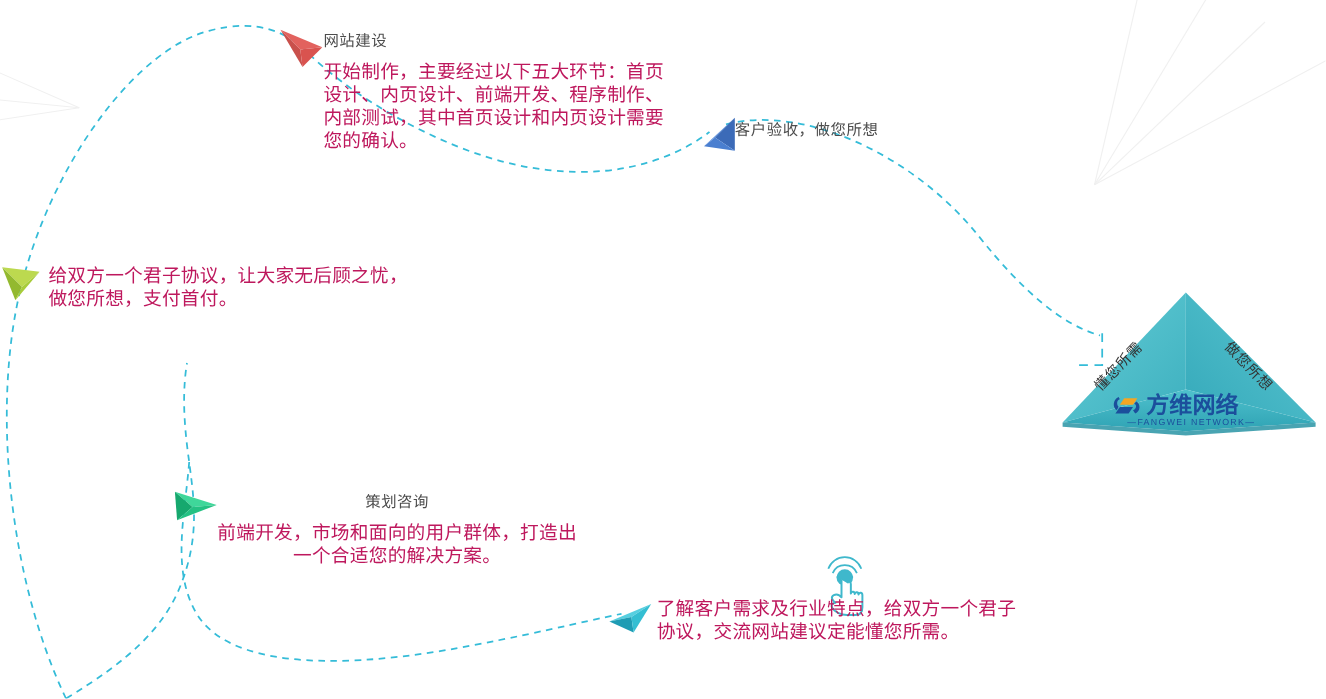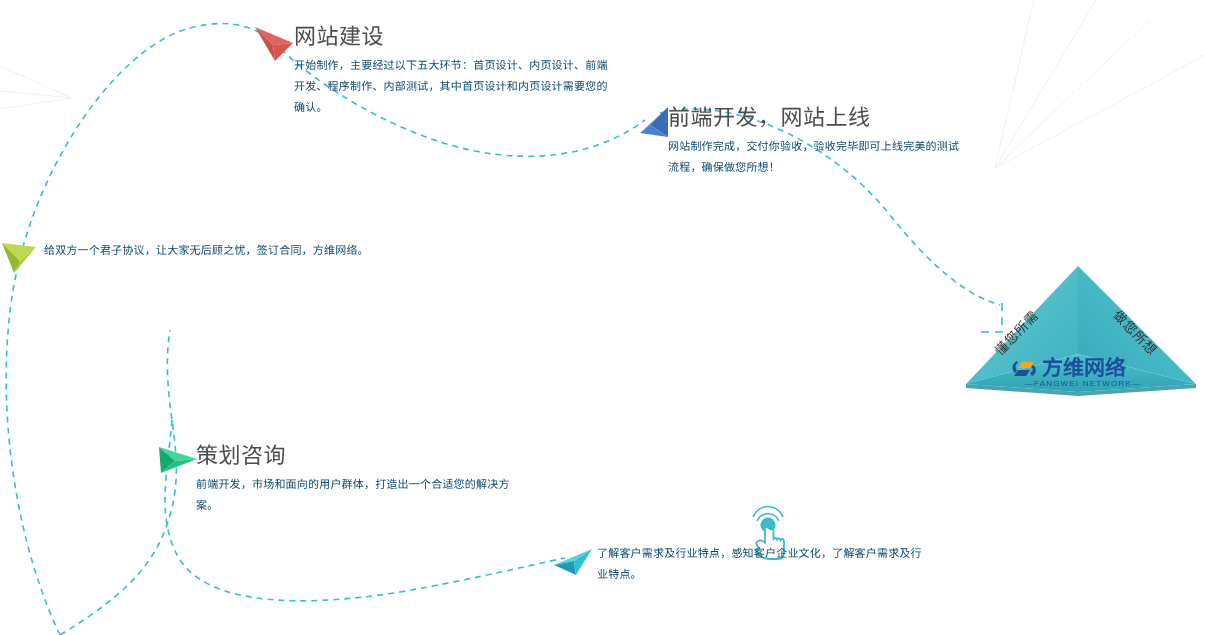--- a/index.html
+++ b/index.html
@@ -15,41 +15,41 @@
 
   
   #bg-rays{position:absolute;left:0;top:0;width:1205px;height:635px;pointer-events:none;}
 
   
   #flow-path{position:absolute;left:0;top:0;width:1205px;height:635px;pointer-events:none;}
 
   
   .step{position:absolute;}
   .step .step-title{
-    font-size:22px;
+    font-size:14px;
     color:#4d4d4d;
     font-weight:400;
     line-height:24px;
     margin:0 0 6px 0;
     letter-spacing:.5px;
     white-space:nowrap;
   }
   .step .step-desc{
-    font-size:11px;
-    color:#0c4a6e;
+    font-size:17px;
+    color:#be185d;
     line-height:21px;
     margin:0;
     letter-spacing:.2px;
   }
 
   
   #step-website   {left:294px;top:25px;width:320px;}
   #step-acceptance{left:668px;top:106px;width:300px;}
   #step-contract  {left:44px;top:240px;width:330px;}
-  #step-planning  {left:196px;top:444px;width:330px;}
+  #step-planning  {left:196px;top:444px;width:330px;text-align:center;}
   #step-demand    {left:597px;top:543px;width:330px;}
 
   
   .arrow{position:absolute;width:46px;height:42px;}
 
   #arrow-website   {left:253px;top:21px;}
   #arrow-acceptance{left:628px;top:103px;}
   #arrow-contract  {left:-2px;top:239px;}
   #arrow-planning  {left:155px;top:443px;}
   #arrow-demand    {left:550px;top:545px;}
@@ -195,30 +195,29 @@
     <text x="82" y="117" font-family="'Liberation Sans','DejaVu Sans',sans-serif" font-size="21" font-weight="bold" fill="#1b4f9c">方维网络</text>
     <text x="123" y="128" text-anchor="middle" font-family="'Liberation Sans','DejaVu Sans',sans-serif" font-size="8" letter-spacing="1.2" fill="#1b4f9c">—FANGWEI NETWORK—</text>
   </svg>
 
   <div class="step" id="step-website">
     <p class="step-title">网站建设</p>
     <p class="step-desc">开始制作，主要经过以下五大环节：首页设计、内页设计、前端开发、程序制作、内部测试，其中首页设计和内页设计需要您的确认。</p>
   </div>
 
   <div class="step" id="step-acceptance">
-    <p class="step-title">前端开发，网站上线</p>
-    <p class="step-desc">网站制作完成，交付你验收，验收完毕即可上线完美的测试流程，确保做您所想！</p>
+    <p class="step-title">客户验收，做您所想</p>
   </div>
 
   <div class="step" id="step-contract">
-    <p class="step-desc">给双方一个君子协议，让大家无后顾之忧，签订合同，方维网络。</p>
+    <p class="step-desc">给双方一个君子协议，让大家无后顾之忧，做您所想，支付首付。</p>
   </div>
 
   <div class="step" id="step-planning">
     <p class="step-title">策划咨询</p>
     <p class="step-desc">前端开发，市场和面向的用户群体，打造出一个合适您的解决方案。</p>
   </div>
 
   <div class="step" id="step-demand">
-    <p class="step-desc">了解客户需求及行业特点，感知客户企业文化，了解客户需求及行业特点。</p>
+    <p class="step-desc">了解客户需求及行业特点，给双方一个君子协议，交流网站建议定能懂您所需。</p>
   </div>
 
 </div>
 
 </body></html>

